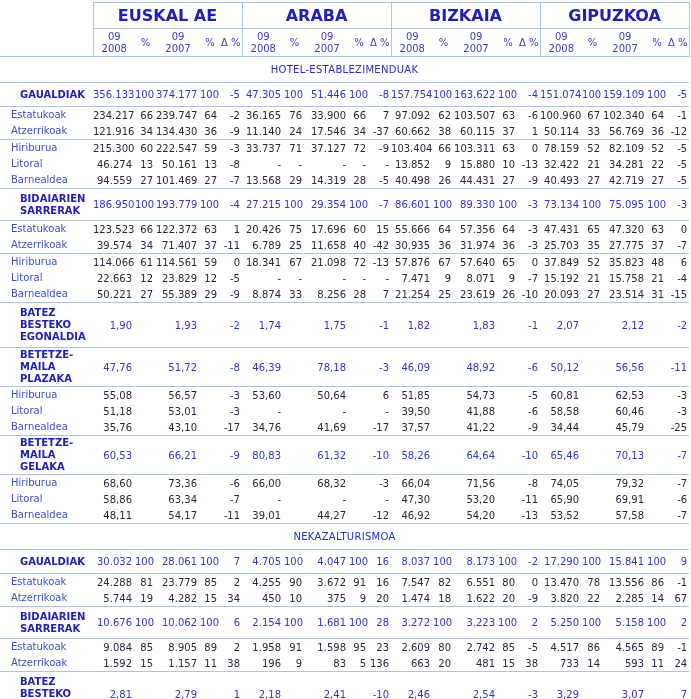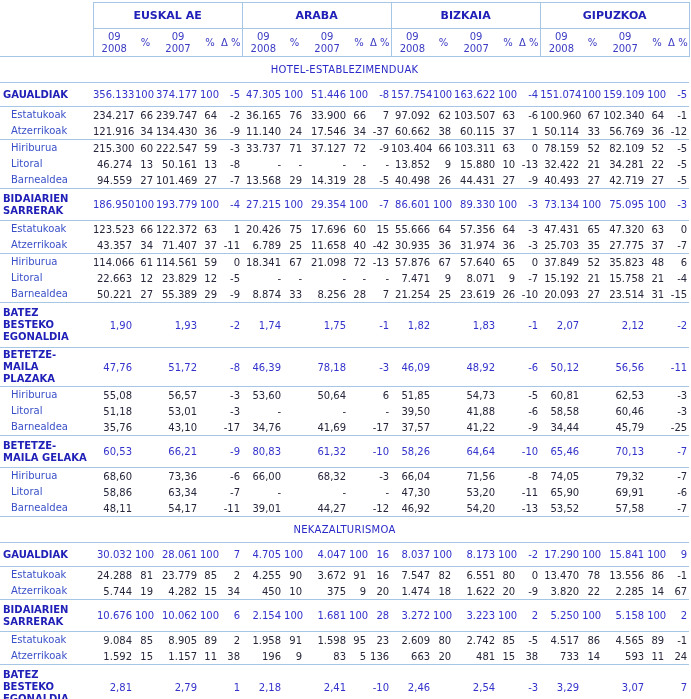--- a/index.html
+++ b/index.html
@@ -4,34 +4,34 @@
 <style>
   html,body{margin:0;padding:0;background:#ffffff;}
   body{font-family:"DejaVu Sans","Liberation Sans",sans-serif;font-size:10px;color:#26263c;}
   #wrap{width:691px;height:699px;overflow:hidden;background:#fff;}
   table{border-collapse:collapse;table-layout:fixed;width:689px;margin-top:2px;}
   col.c-label{width:93px;}
   col.c-v1{width:42px;} col.c-p1{width:21px;} col.c-v2{width:44px;} col.c-p2{width:20px;} col.c-d{width:22px;}
   td,th{padding:0;vertical-align:middle;font-weight:normal;}
   
   th.region{border-top:1px solid #a6c6e6;border-bottom:1px solid #a6c6e6;border-left:1px solid #a6c6e6;
-            color:#2020b8;font-weight:bold;font-size:11px;text-align:center;height:25px;}
+            color:#2020b8;font-weight:bold;font-size:16px;text-align:center;height:25px;}
   th.region.last{border-right:1px solid #a6c6e6;}
   th.colhead{color:#3b3bc4;font-size:10px;text-align:center;white-space:pre-line;
              border-bottom:1px solid #a6c6e6;height:27px;line-height:12px;}
   th.colhead.gs{border-left:1px solid #a6c6e6;}
   th.colhead.last{border-right:1px solid #a6c6e6;}
   td.corner{border:none;}
   td.corner.under{border-bottom:1px solid #a6c6e6;}
   
   td.section{color:#2a2ac8;font-weight:normal;text-align:center;height:25px;
              border-bottom:1px solid #a6c6e6;letter-spacing:.3px;}
   
   tr.hline > td{border-bottom:1px solid #a6c6e6;}
-  td.label{text-align:left;padding:1px 2px 1px 3px;line-height:12px;}
+  td.label{text-align:left;padding:1px 2px 1px 20px;line-height:12px;}
   tr.boldrow td.label{color:#2020b8;font-weight:bold;}
   tr.subrow td.label{color:#3a50c8;padding-left:11px;margin-left:28px;}
   td.num{text-align:right;padding:1px 3px 1px 0;}
   tr.boldrow td.num{color:#3333cc;}
   tr.subrow td.num{color:#26263c;}
   tr.subrow td{height:14px;}
   tr.boldrow.single td{height:21px;}
   tr.boldrow.twoline td{height:29px;}
   tr.boldrow.tall td{height:42px;}
   td.num.dcol{padding-right:2px;}
@@ -287,21 +287,21 @@
           <td class="num">64</td>
           <td class="num dcol">-3</td>
           <td class="num">47.431</td>
           <td class="num">65</td>
           <td class="num">47.320</td>
           <td class="num">63</td>
           <td class="num dcol">0</td>
         </tr>
         <tr class="subrow hline">
           <td class="label">Atzerrikoak</td>
-          <td class="num">43.357</td>
+          <td class="num">39.574</td>
           <td class="num">34</td>
           <td class="num">71.407</td>
           <td class="num">37</td>
           <td class="num dcol">-11</td>
           <td class="num">6.789</td>
           <td class="num">25</td>
           <td class="num">11.658</td>
           <td class="num">40</td>
           <td class="num dcol">-42</td>
           <td class="num">30.935</td>

